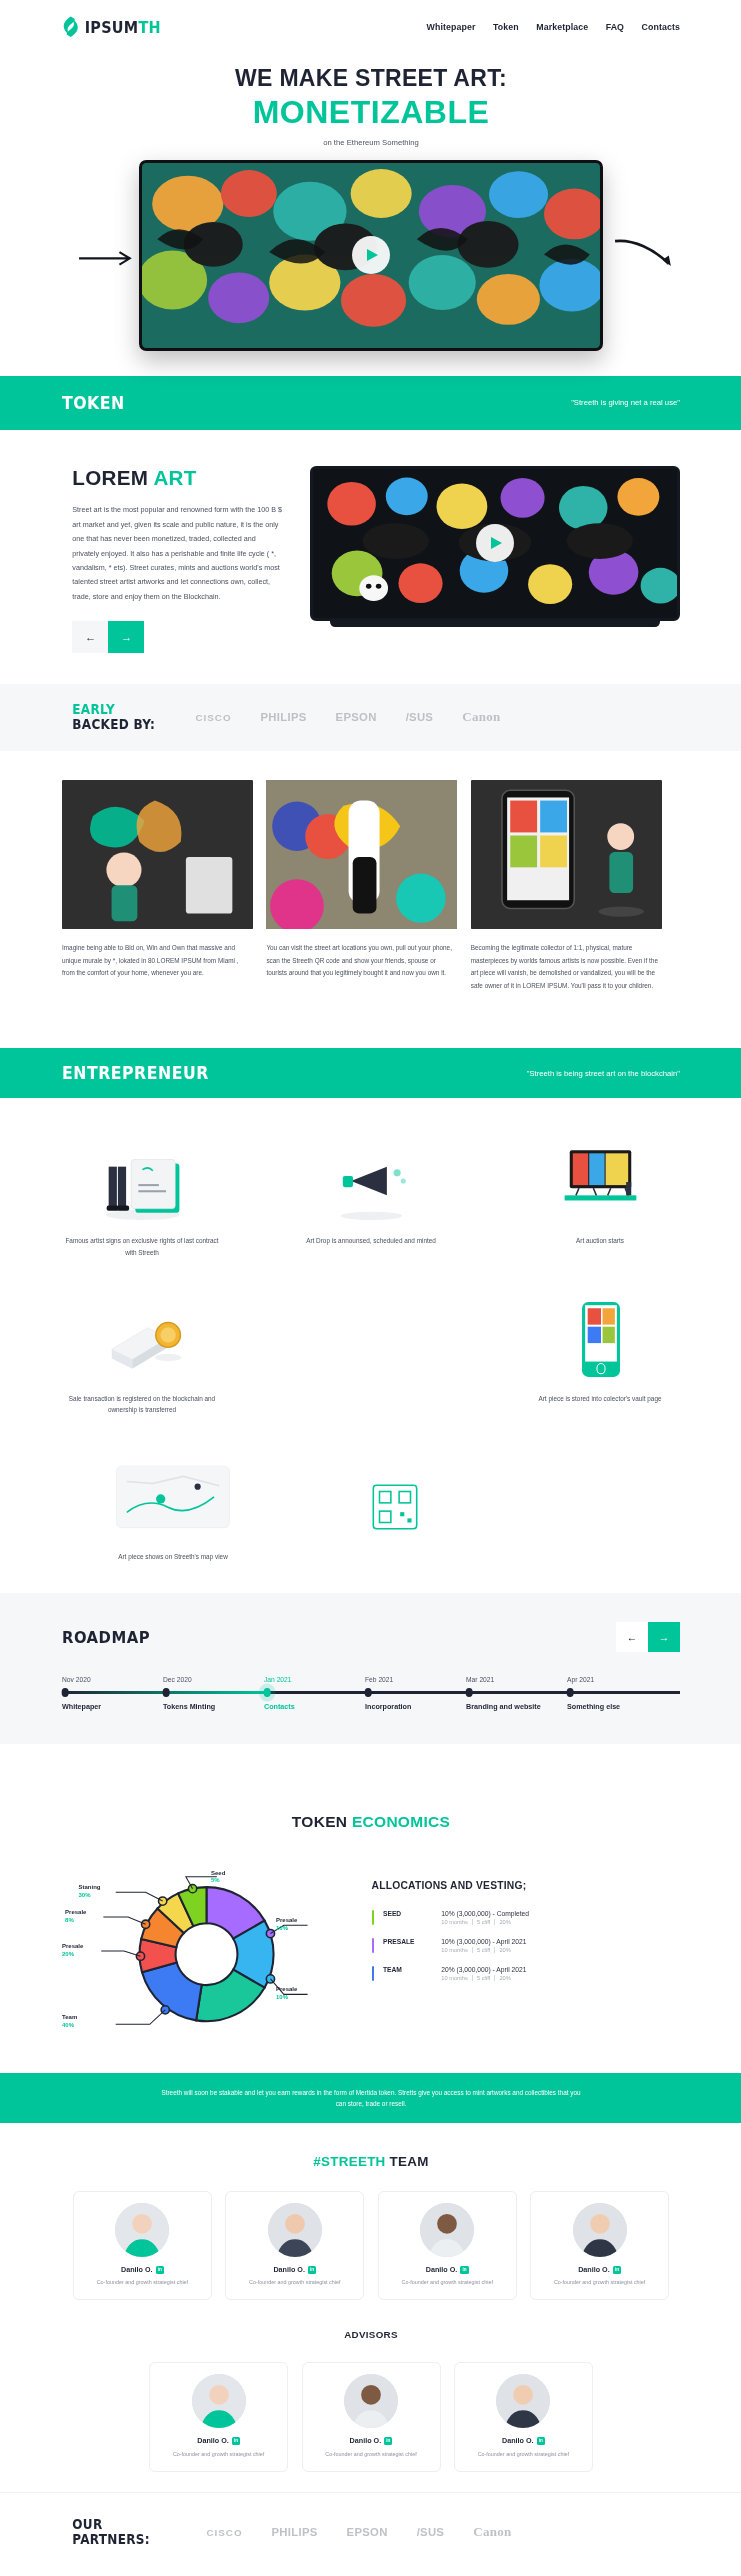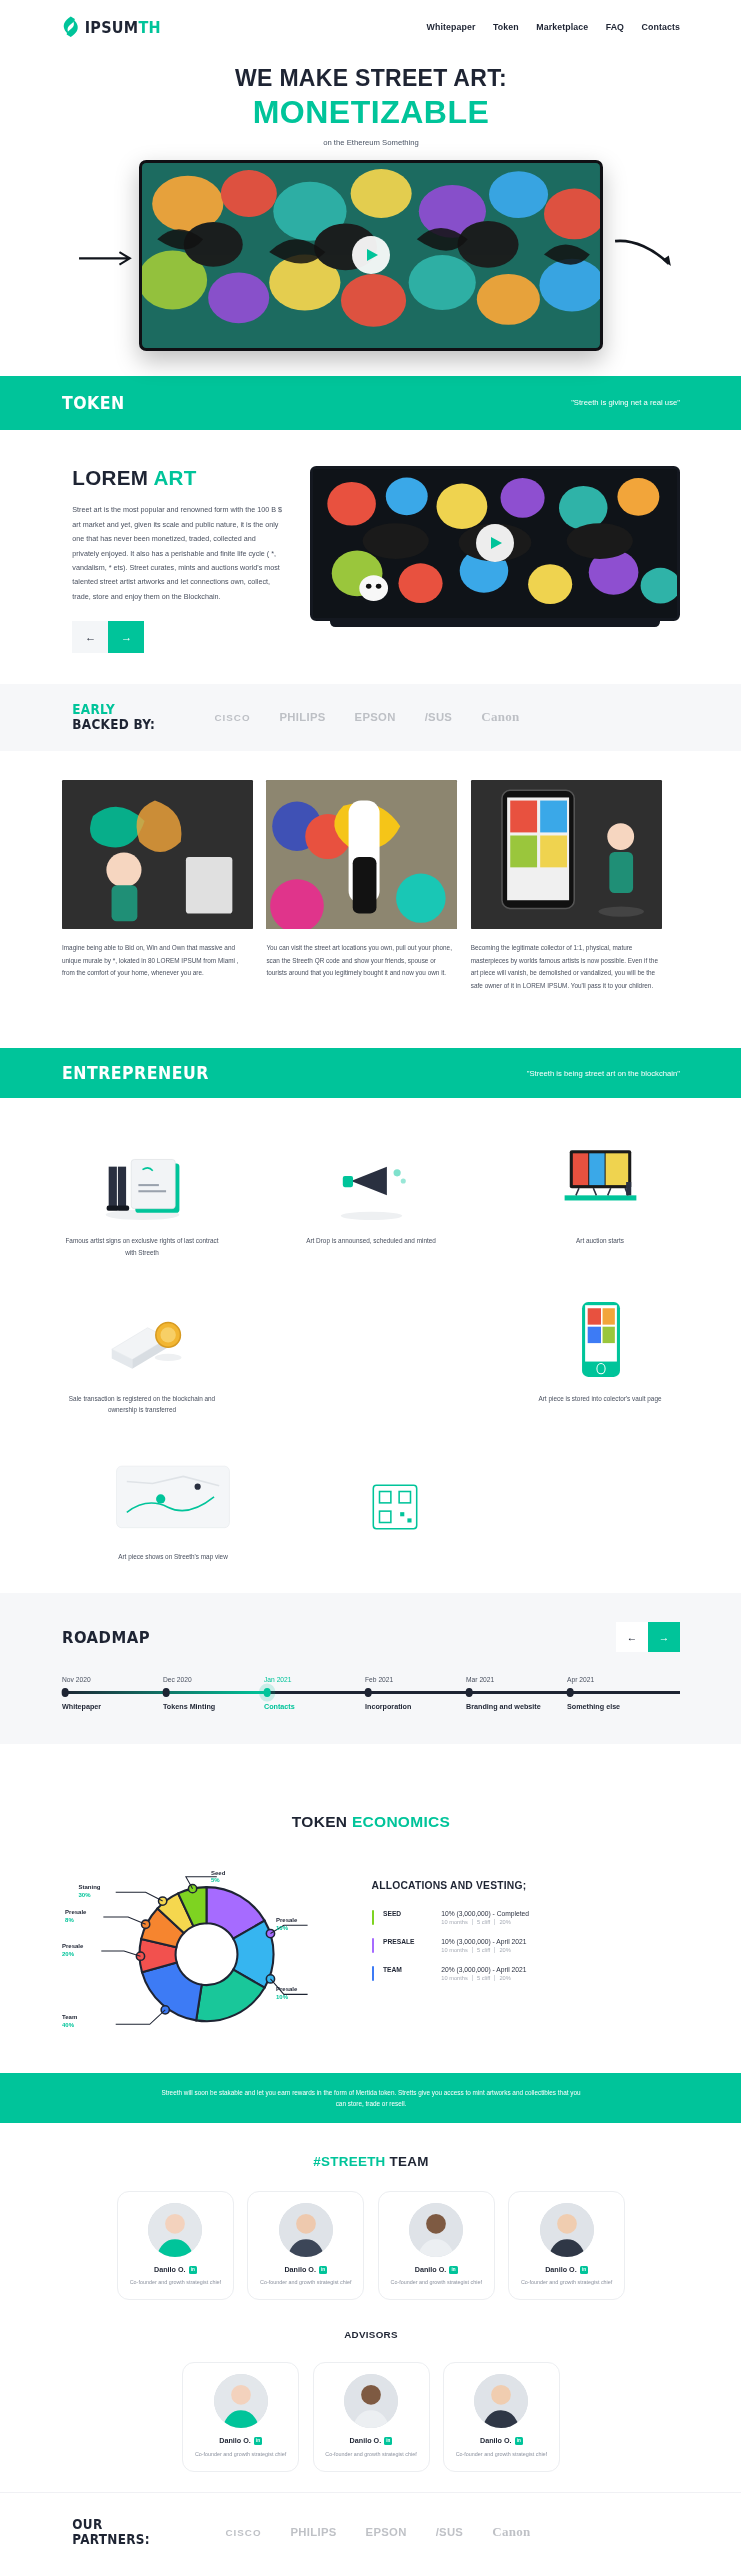--- a/index.html
+++ b/index.html
@@ -65,21 +65,21 @@
   .sa-base { height:6.2px; width:330px; background:#141820; border-radius:0 0 5.2px 5.2px; margin:0 auto; }
 
   
   .sec-backed { background:#f6f7f9; padding:18.5px 0 18.5px; }
   .backed-inner { width:618px; margin:0 auto; display:flex; align-items:center; gap:0; }
   .backed-title { padding-left:10.3px; width:118px; }
   .backed-title .t1 { color:#00c49a; font-size:13.4px; font-weight:800; letter-spacing:0.3px; font-family:"DejaVu Sans Condensed","Liberation Sans",sans-serif;}
   .backed-title .t2 { color:#1e2433; font-size:13.4px; font-weight:800; letter-spacing:0.3px; font-family:"DejaVu Sans Condensed","Liberation Sans",sans-serif;}
   .backed-logos { display:flex; align-items:center; gap:29px; margin-left:15.5px; }
   .plogo { color:#b4b7bd; font-weight:800; font-size:11.3px; letter-spacing:0.3px; opacity:.85; }
-  .plogo.cisco { font-size:9.8px; letter-spacing:1px;margin-left:19px; }
+  .plogo.cisco { font-size:9.8px; letter-spacing:1px; }
   .plogo.canon { font-family:"Liberation Serif",serif; font-weight:700; font-size:13px; }
 
   
   .sec-gallery { padding:29px 0 31px; background:#fff; }
   .gal-grid { display:flex; gap:13.4px; }
   .gal-col { width:191px; }
   .gal-img { height:149px; border-radius:1.5px; position:relative; overflow:hidden; background:#2b2b2b; }
   .gal-cap { margin-top:13.4px; font-size:6.4px; line-height:1.95; color:#49505f; }
   .gal-col.mid .gal-img { height:auto; }
 
@@ -138,21 +138,21 @@
 
   
   .banner3 { background:#00c49a; padding:13.4px 0; text-align:center; color:#fff; }
   .banner3 p { font-size:6.4px; line-height:1.8; width:428px; margin:0 auto; }
 
   
   .sec-team { padding:31px 0 20.6px; background:#fff; }
   .team-title { text-align:center; font-size:13.4px; font-weight:800; letter-spacing:0.3px; }
   .team-title .g { color:#00c49a; }
   .team-row { display:flex; justify-content:center; gap:13.4px; margin-top:21.6px; }
-  .member { width:117px; background:#fff; border:0.5px solid #eceef1; border-radius:12px; padding:11.3px 8.2px 12.4px; text-align:center; }
+  .member { width:139px; background:#fff; border:0.5px solid #eceef1; border-radius:6px; padding:11.3px 8.2px 12.4px; text-align:center; }
   .m-photo { width:54px; height:54px; border-radius:50%; margin:0 auto; background:#d8dde3; overflow:hidden; position:relative; }
   .m-name { margin-top:8.2px; font-size:7.2px; font-weight:800; display:flex; align-items:center; justify-content:center; gap:3.1px; }
   .m-in { width:8.2px; height:8.2px; background:#00c49a; color:#fff; border-radius:1.5px; font-size:4.6px; display:inline-flex; align-items:center; justify-content:center; font-weight:800; }
   .m-role { margin-top:4.1px; font-size:5.4px; color:#8d93a0; line-height:1.6; }
   .adv-title { text-align:center; font-size:9.8px; font-weight:800; letter-spacing:0.3px; margin-top:29px; }
 
   
   .sec-partners { padding:24px 0; background:#fff; border-top:0.5px solid #f0f1f4; }
   .partners-inner { display:flex; align-items:center; }
   .partners-title { width:129px; padding-left:10.3px; }

